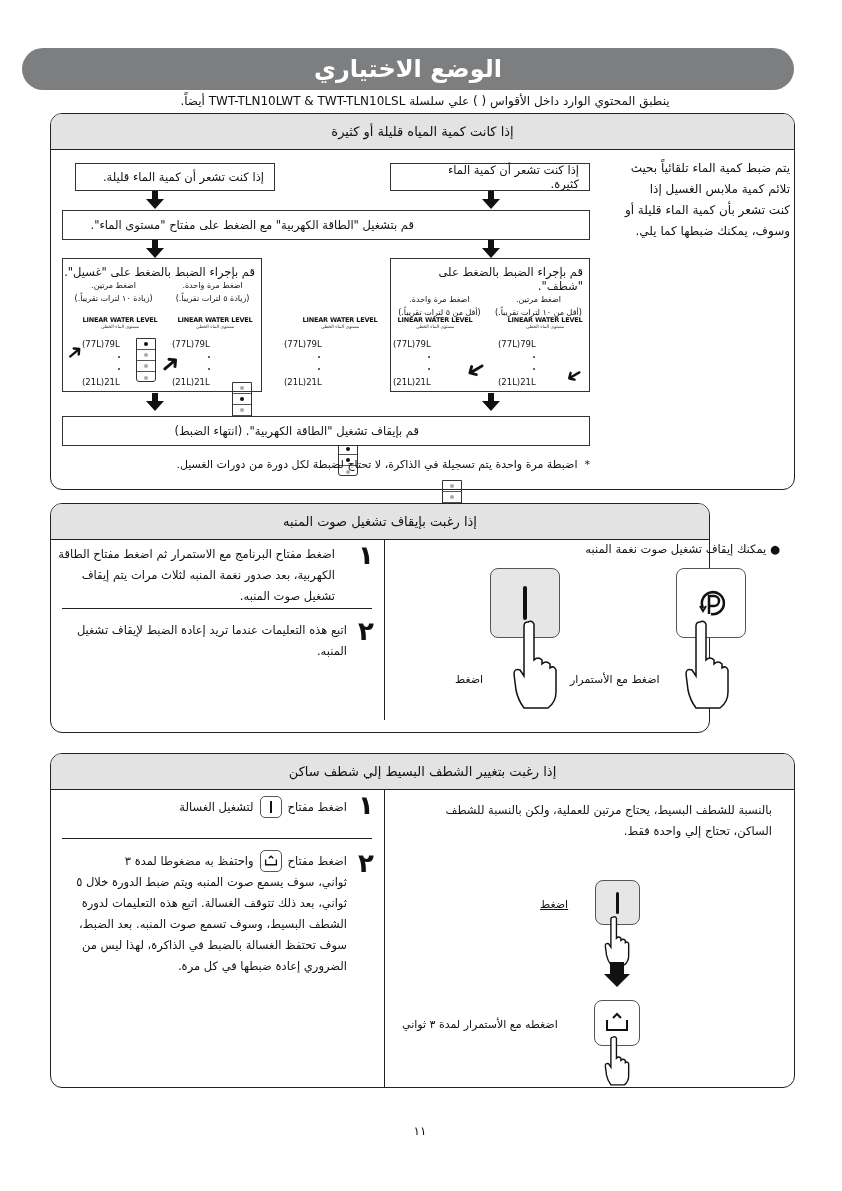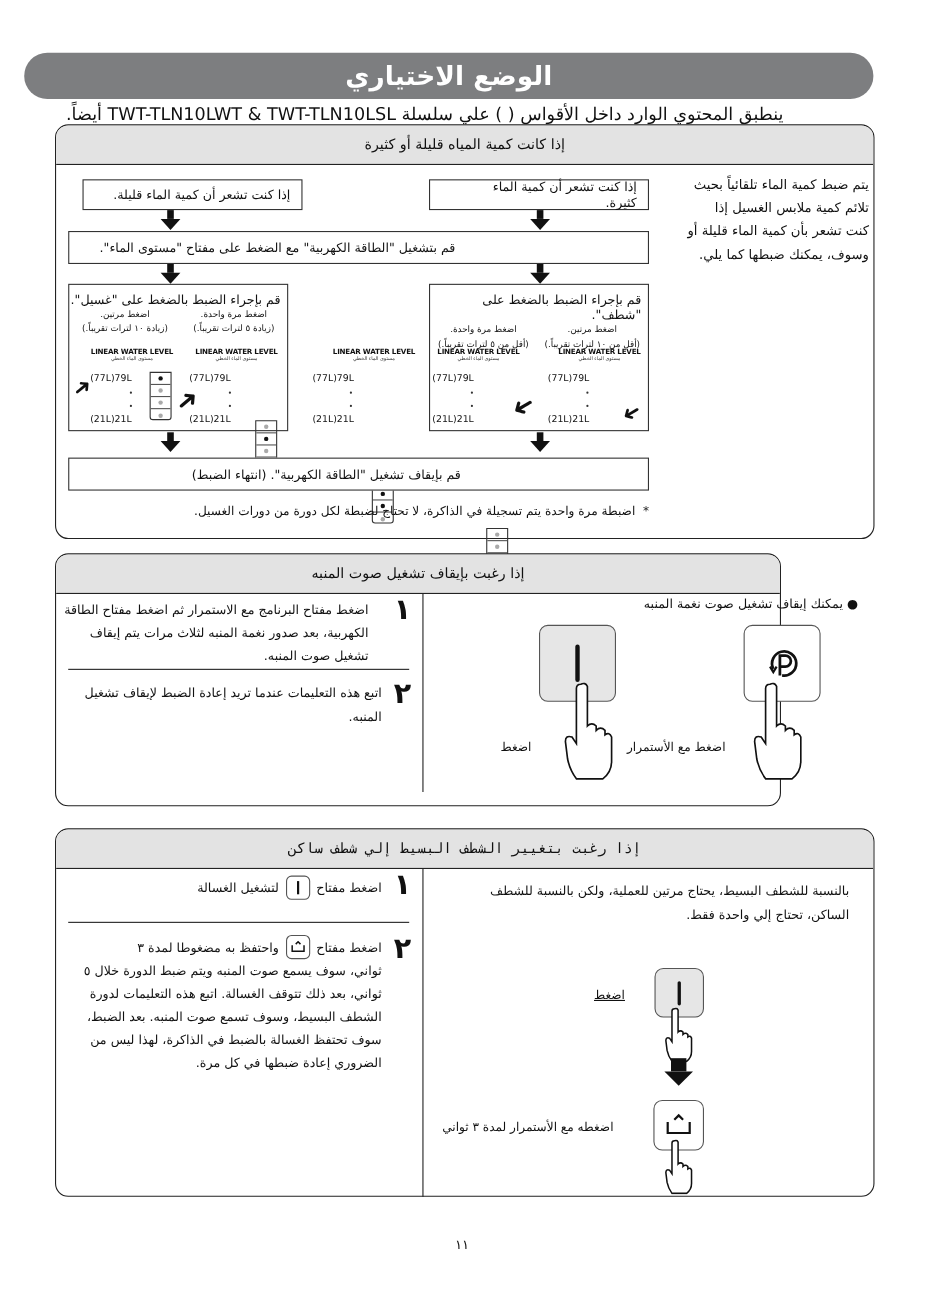--- a/index.html
+++ b/index.html
@@ -2,21 +2,21 @@
 <html><head>
 <meta charset="utf-8">
 <style>
   * { box-sizing: border-box; margin: 0; padding: 0; }
   body { width: 842px; height: 1191px; background: #fff; position: relative; font-family: "DejaVu Sans", sans-serif; color: #111; overflow: hidden; }
   .abs { position: absolute; }
   .rtl { direction: rtl; text-align: right; }
 
   .title-banner { left: 22px; top: 48px; width: 772px; height: 42px; background: #7d7e80; border-radius: 21px; display: flex; align-items: center; justify-content: center; }
   .title-banner span { color: #fff; font-size: 24px; font-weight: bold; direction: rtl; }
-  .subtitle { left: 60px; top: 94px; width: 730px; font-size: 16px; direction: rtl; text-align: left; }
+  .subtitle { left: 60px; top: 94px; width: 730px; font-size: 12px; direction: rtl; text-align: center; }
 
   .section { border: 1.5px solid #222; border-radius: 12px; overflow: hidden; background: #fff; }
   .section-head { background: #e3e3e3; border-bottom: 1.5px solid #222; display: flex; align-items: center; justify-content: center; font-size: 13px; direction: rtl; }
 
   .box { border: 1px solid #333; background: #fff; font-size: 11.5px; direction: rtl; display: flex; align-items: center; padding: 0 10px; }
   .arrow-down { width: 0; height: 0; border-left: 9px solid transparent; border-right: 9px solid transparent; border-top: 10px solid #111; }
   .arrow-stem { width: 6px; height: 8px; background: #111; }
   .arr { display: flex; flex-direction: column; align-items: center; }
 
   .level-text { font-size: 8px; direction: rtl; text-align: center; line-height: 13px; }
@@ -303,21 +303,21 @@
 
 <div class="abs step-num" style="left:358px; top:540px;">١</div>
 <div class="abs body-text" style="left:50px; top:544px; width:285px;">اضغط مفتاح البرنامج مع الاستمرار ثم اضغط مفتاح الطاقة الكهربية، بعد صدور نغمة المنبه لثلاث مرات يتم إيقاف تشغيل صوت المنبه.</div>
 <div class="abs" style="left:62px; top:608px; width:310px; height:1px; background:#222;"></div>
 <div class="abs step-num" style="left:358px; top:616px;">٢</div>
 <div class="abs body-text" style="left:62px; top:620px; width:285px;">
   <div>اتبع هذه التعليمات عندما تريد إعادة الضبط لإيقاف تشغيل المنبه.</div>
 </div>
 
 <div class="abs section" style="left:50px; top:753px; width:745px; height:335px;">
-  <div class="section-head" style="height:36px;font-family:Liberation Mono, monospace;">إذا رغبت بتغيير الشطف البسيط إلي شطف ساكن</div>
+  <div class="section-head" style="height:36px;">إذا رغبت بتغيير الشطف البسيط إلي شطف ساكن</div>
 </div>
 <div class="abs" style="left:384px; top:790px; width:1px; height:298px; background:#222;"></div>
 
 <div class="abs body-text" style="left:412px; top:800px; width:360px;">بالنسبة للشطف البسيط، يحتاج مرتين للعملية، ولكن بالنسبة للشطف الساكن، تحتاج إلي واحدة فقط.</div>
 
 <div class="abs key gray" style="left:595px; top:880px; width:45px; height:45px;">
   <div style="width:3px; height:22px; background:#111; border-radius:2px;"></div>
 </div>
 <div class="abs" style="left:602px; top:916px;">
   <svg width="30" height="50" viewBox="0 0 50 90">

